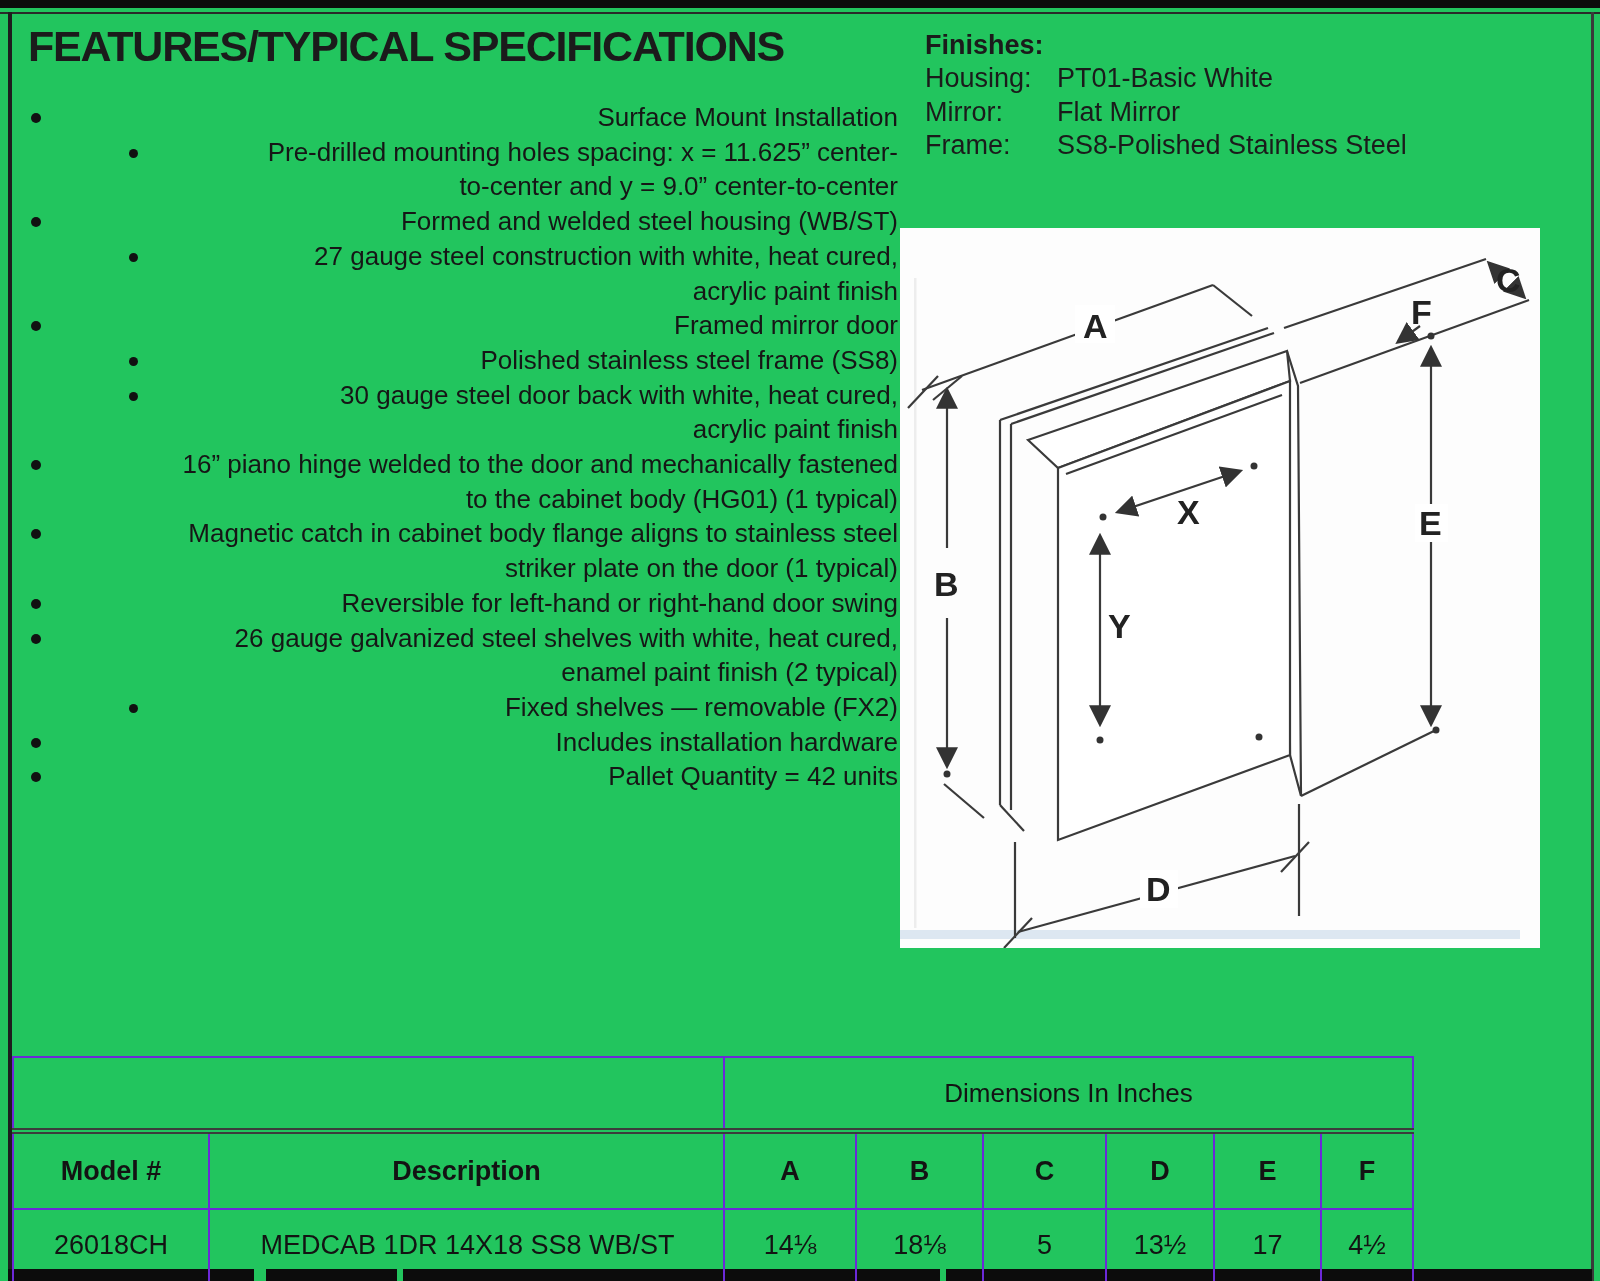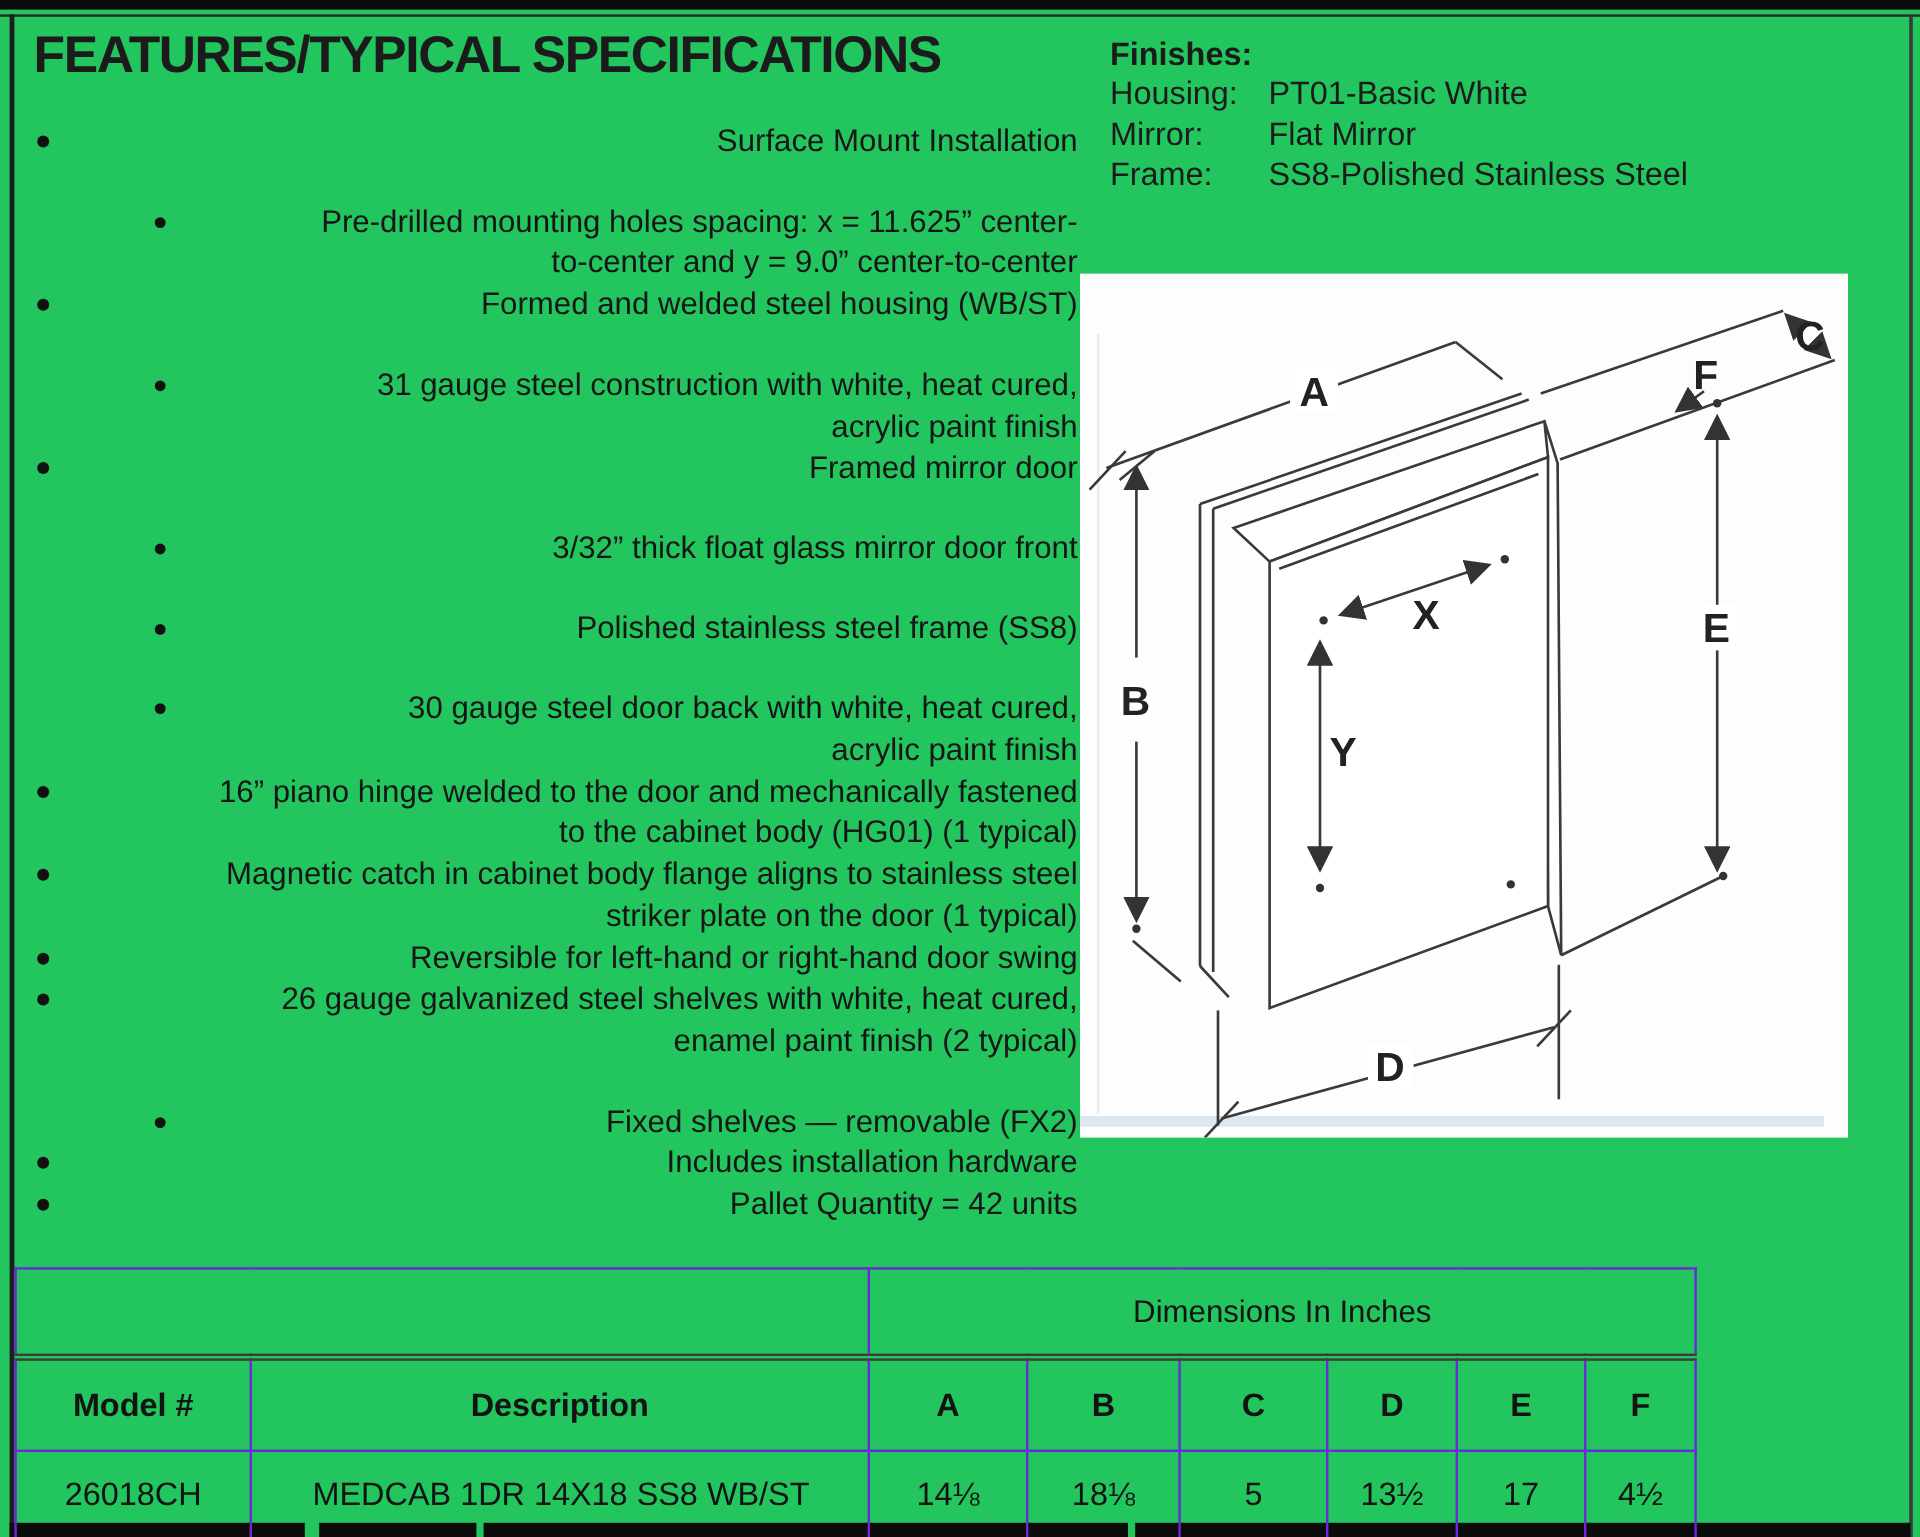--- a/index.html
+++ b/index.html
@@ -19,21 +19,21 @@
     letter-spacing:-1.2px;white-space:nowrap;
   }
 
   
   .features{position:absolute;left:30px;top:100px;width:868px;list-style:none;margin:0;padding:0;text-align:right;}
   .features li{
     position:relative;font-size:26px;line-height:34.7px;white-space:pre-line;
     color:#161616;
   }
   .features li.l1{padding-left:20px;}
-  .features li.l2{padding-left:122px;margin-top:32px;}
+  .features li.l2{padding-left:122px;}
   .features li::before{
     content:"";position:absolute;top:13px;width:10px;height:10px;border-radius:50%;
     background:#111;
   }
   .features li.l1::before{left:1px;}
   .features li.l2::before{left:99px;width:9px;height:9px;top:14px;}
 
   
   .finishes{position:absolute;left:925px;top:28px;font-size:27px;}
   .finishes .fin-heading{font-weight:bold;line-height:34px;}
@@ -74,24 +74,23 @@
   <div class="bottom-bar" style="left:403px;width:537px;"></div>
   <div class="bottom-bar" style="left:946px;width:646px;"></div>
 
   <div class="title">FEATURES/TYPICAL SPECIFICATIONS</div>
 
   <ul class="features">
     <li class="l1">Surface Mount Installation</li>
     <li class="l2">Pre-drilled mounting holes spacing: x = 11.625” center-
 to-center and y = 9.0” center-to-center</li>
     <li class="l1">Formed and welded steel housing (WB/ST)</li>
-    <li class="l2">31 gauge steel construction with white, heat cured,
+    <li class="l2">27 gauge steel construction with white, heat cured,
 acrylic paint finish</li>
     <li class="l1">Framed mirror door</li>
-    <li class="l2">3/32” thick float glass mirror door front</li>
     <li class="l2">Polished stainless steel frame (SS8)</li>
     <li class="l2">30 gauge steel door back with white, heat cured,
 acrylic paint finish</li>
     <li class="l1">16” piano hinge welded to the door and mechanically fastened
 to the cabinet body (HG01) (1 typical)</li>
     <li class="l1">Magnetic catch in cabinet body flange aligns to stainless steel
 striker plate on the door (1 typical)</li>
     <li class="l1">Reversible for left-hand or right-hand door swing</li>
     <li class="l1">26 gauge galvanized steel shelves with white, heat cured,
 enamel paint finish (2 typical)</li>

